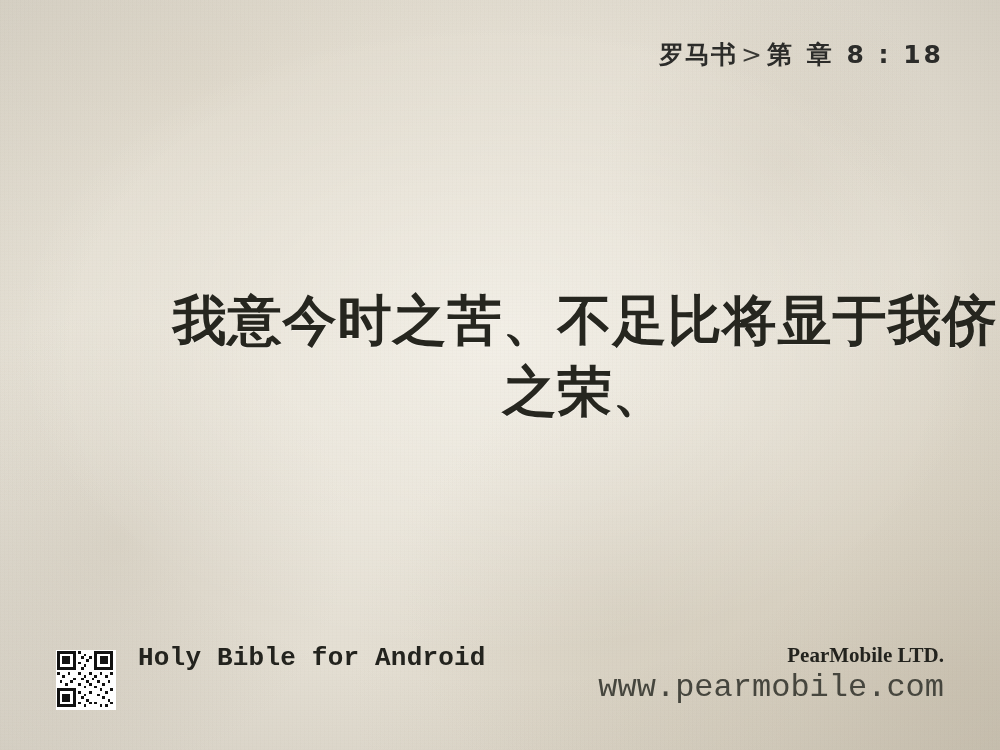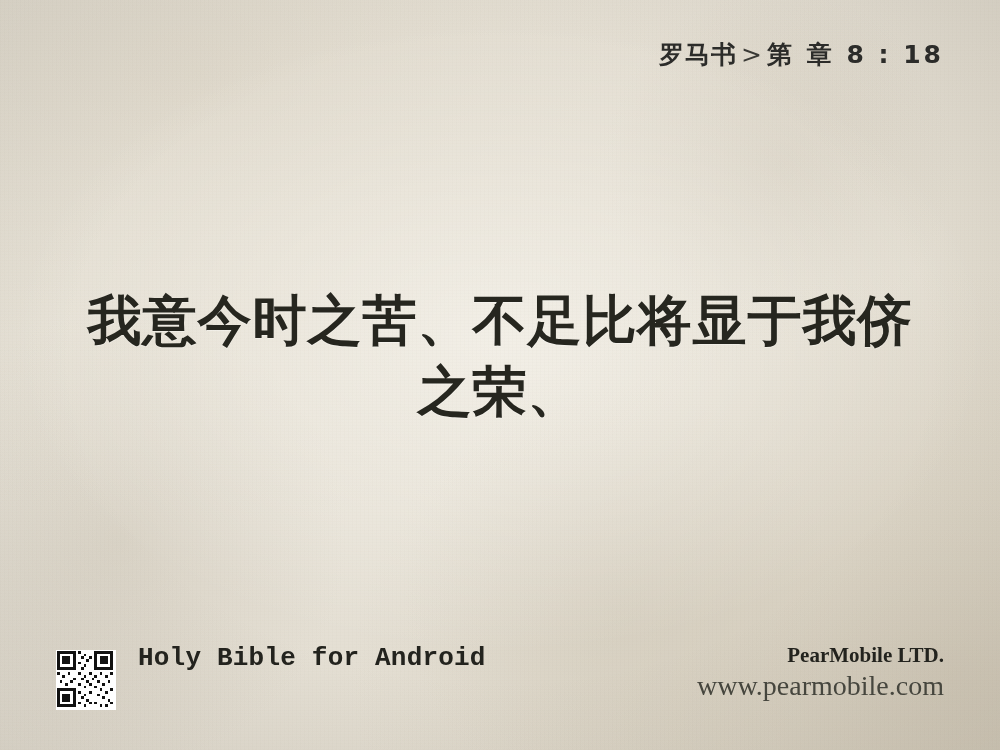--- a/index.html
+++ b/index.html
@@ -63,21 +63,21 @@
   .reference .chap {
     letter-spacing: 3px;
   }
 
   .verse-wrap {
     position: absolute;
     top: 285px;
     left: 0;
     right: 0;
     display: flex;
-    justify-content: center;
+    justify-content: flex-end;
   }
   .verse {
     width: 830px;
     text-align: center;
     font-family: "DejaVu Sans", sans-serif;
     font-weight: bold;
     font-size: 54px;
     line-height: 1.32;
     color: #26261f;
     letter-spacing: 1px;
@@ -129,22 +129,22 @@
     text-align: right;
     color: #23231e;
   }
   .brand-right .title {
     font-family: "Liberation Serif", serif;
     font-weight: bold;
     font-size: 21px;
     line-height: 1.25;
   }
   .brand-right .url {
-    font-family: Liberation Serif, serif;
-    font-size: 28px;
+    font-family: Liberation Mono, monospace;
+    font-size: 32px;
     line-height: 1.25;
     color: #46463e;
   }
 </style>
 </head>
 <body>
 
 <div class="page">
   <div class="grain"></div>
   <div class="vignette"></div>

